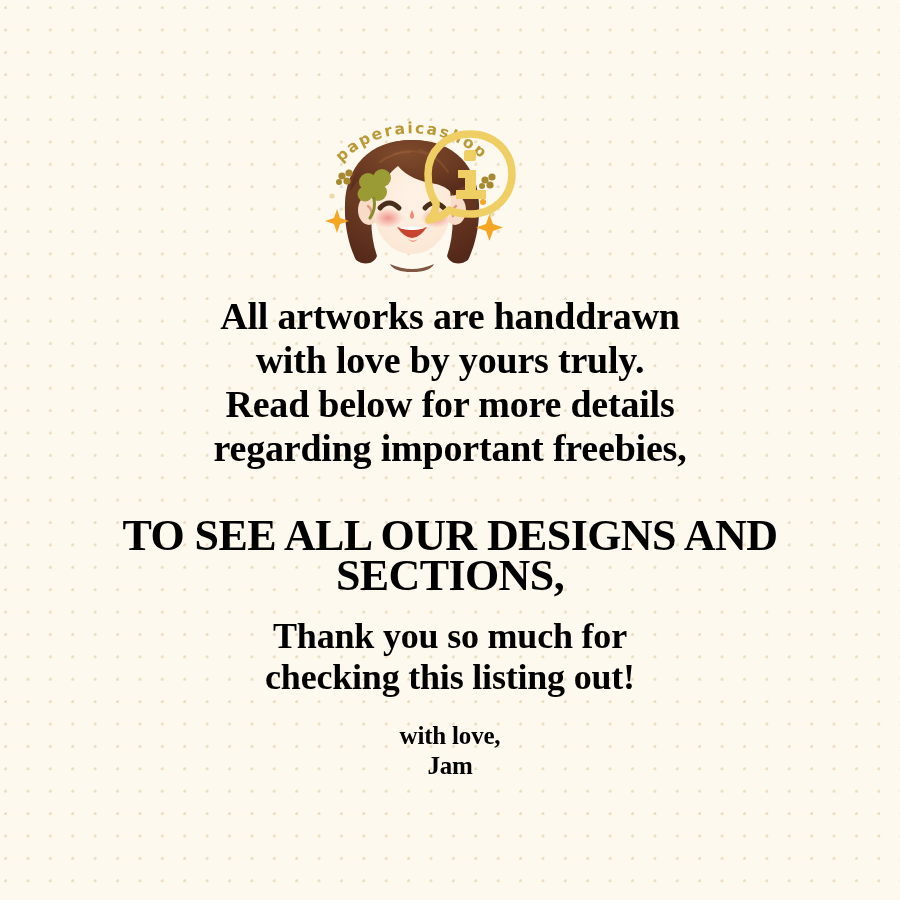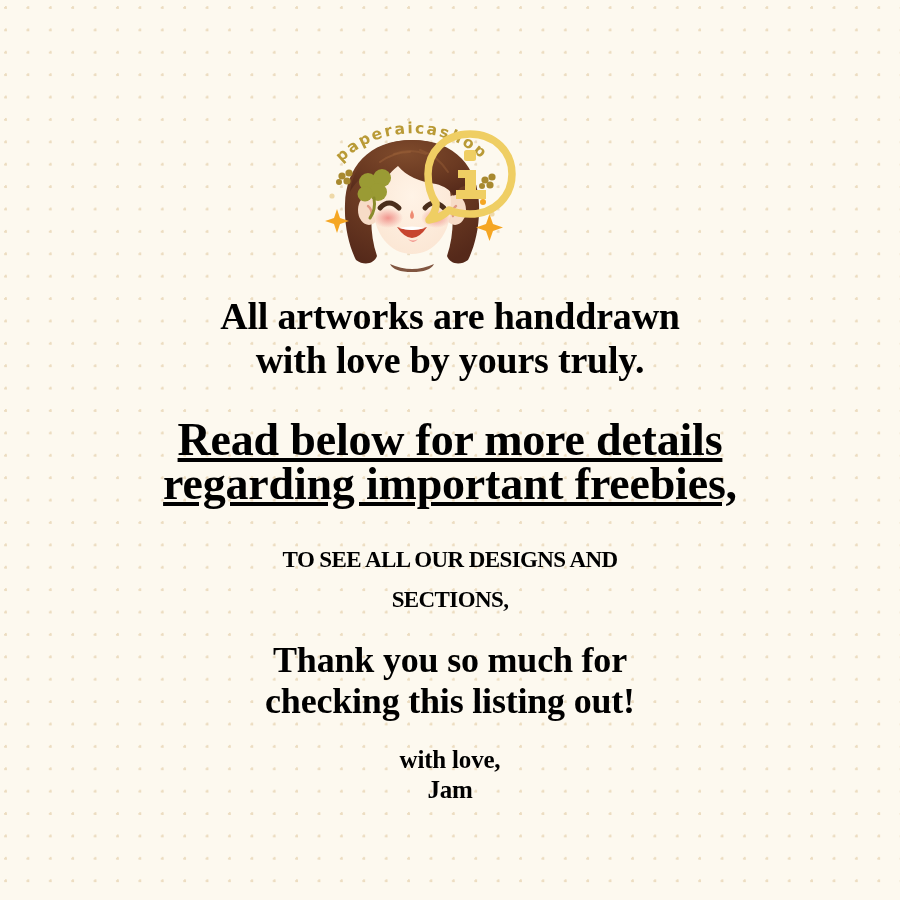--- a/index.html
+++ b/index.html
@@ -89,30 +89,28 @@
   }
 
   .block-a {
     margin-top:22px;
     font-size:38px;
     line-height:44px;
     width:760px;
   }
 
   .block-b {
-    margin-top:36px;
-    font-size:46px;
+    font-size:38px;
     line-height:44px;
     width:800px;
-    text-decoration:underline;
   }
 
   .block-c {
-    margin-top:34px;
-    font-size:23px;
+    margin-top:46px;
+    font-size:44px;
     line-height:40px;
     width:860px;
     letter-spacing:-0.6px;
   }
 
   .block-d {
     margin-top:20px;
     font-size:36px;
     line-height:41px;
     width:760px;

